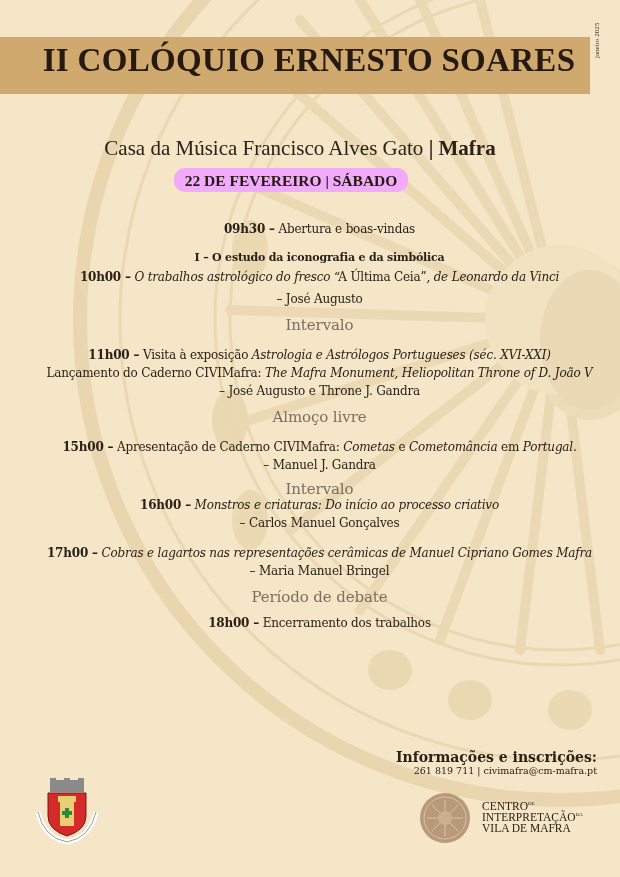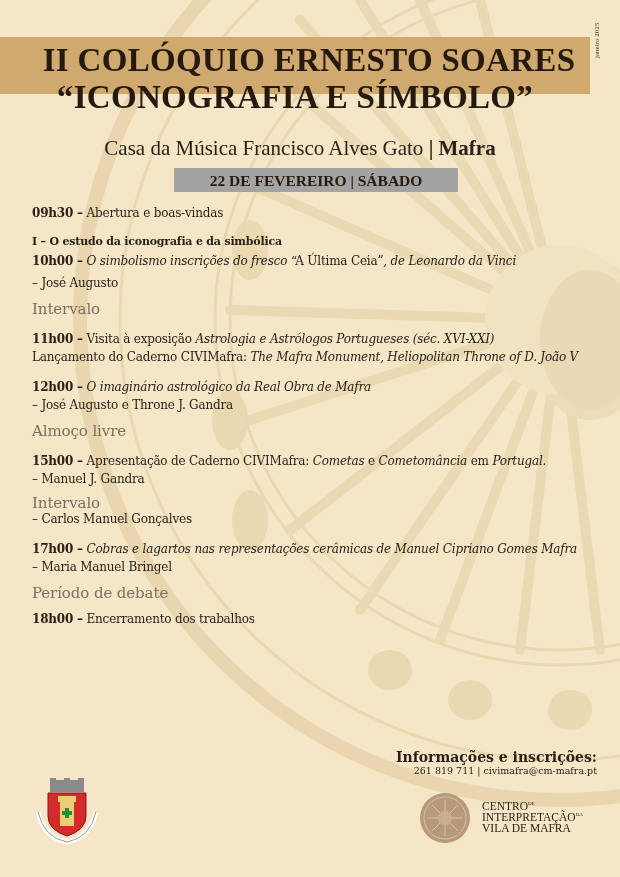--- a/index.html
+++ b/index.html
@@ -6,22 +6,22 @@
   body { width:620px; height:877px; position:relative; overflow:hidden; background:#f4e6c6; font-family:"DejaVu Serif", serif; color:#2a2118; }
   .bg { position:absolute; left:0; top:0; width:620px; height:877px; z-index:0; }
   .layer { position:absolute; z-index:1; }
   .title-band { left:0; top:37px; width:590px; height:57px; background:#cfa96e; }
   .title-line { position:absolute; left:0; width:590px; text-align:center; font-family:"Liberation Serif", serif; font-weight:bold; color:#261a10; letter-spacing:0.3px; }
   .t1 { top:4px; font-size:33px; line-height:38px; left:14px; }
   .t2 { top:41px; font-size:33px; line-height:38px; left:0; }
   .date-vert { left:593px; top:13px; width:20px; height:55px; writing-mode:vertical-rl; transform:rotate(180deg); font-family:"Liberation Serif", serif; font-size:7px; color:#3b2e20; text-align:center; }
   .venue { left:0; top:136px; width:600px; text-align:center; font-family:"Liberation Serif", serif; font-size:21px; color:#2a2118; }
   .venue b { font-weight:bold; }
-  .date-band { left:174px; top:168px; width:284px; height:24px; background:#a3a3a3; text-align:center; font-family:"Liberation Serif", serif; font-weight:bold; font-size:15.5px; line-height:25px; color:#261a10; }
-  .prog { left:32px; top:204px; width:575px; font-family:"DejaVu Serif", serif; }
+  .date-band { left:174px; top:168px; width:234px; height:24px; background:#f0abfc; text-align:center; font-family:"Liberation Serif", serif; font-weight:bold; font-size:15.5px; line-height:25px; color:#261a10;border-radius:11px; }
+  .prog { left:32px; top:220px; width:575px; font-family:"DejaVu Serif", serif;text-align:center; }
   .line { font-size:12px; line-height:18px; color:#2a2118; white-space:nowrap; letter-spacing:-0.2px; }
   .line b { font-weight:bold; }
   .line i { font-style:italic; }
   .sec { font-size:11px; font-weight:bold; line-height:20px; margin-top:10px; letter-spacing:-0.2px; }
   .brk { font-size:15px; font-weight:normal; color:#7a6f60; line-height:14px; letter-spacing:-0.1px; }
   .g8 { margin-top:8px; } .g10{ margin-top:10px; } .g12 { margin-top:12px; } .g14{ margin-top:14px; }
   .info { left:380px; top:751px; width:217px; text-align:right; font-family:"DejaVu Serif", serif; }
   .info .h { font-size:14px; font-weight:bold; line-height:13px; color:#2a2118; }
   .info .c { font-size:9.5px; line-height:14px; color:#2a2118; }
   .crest { left:36px; top:778px; width:62px; height:68px; }
@@ -66,71 +66,70 @@
     <ellipse cx="230" cy="420" rx="18" ry="30"></ellipse>
     <ellipse cx="250" cy="520" rx="18" ry="30"></ellipse>
     <ellipse cx="390" cy="670" rx="22" ry="20"></ellipse>
     <ellipse cx="470" cy="700" rx="22" ry="20"></ellipse>
     <ellipse cx="570" cy="710" rx="22" ry="20"></ellipse>
   </g>
 </svg>
 
 <div class="layer title-band">
   <div class="title-line t1">II COLÓQUIO ERNESTO SOARES</div>
-  <div class="title-line t2">“ICONOGRAFIA E SÍMBOLO”</div>
 </div>
 <div class="layer date-vert">janeiro 2025</div>
 
 <div class="layer venue">
   <span>Casa da Música Francisco Alves Gato</span>
   <b>|</b>
   <b>Mafra</b>
 </div>
 
 <div class="layer date-band">22 DE FEVEREIRO | SÁBADO</div>
 
 <div class="layer prog">
   <div class="line">
     <b>09h30 –</b>
     <span>Abertura e boas-vindas</span>
   </div>
 
   <div class="sec">I – O estudo da iconografia e da simbólica</div>
   <div class="line">
     <b>10h00 –</b>
-    <i>O simbolismo inscrições do fresco </i><span>“A Última Ceia”</span><i>, de Leonardo da Vinci</i>
+    <i>O trabalhos astrológico do fresco </i><span>“A Última Ceia”</span><i>, de Leonardo da Vinci</i>
   </div>
   <div class="line g8" style="margin-top:4px;">– José Augusto</div>
 
   <div class="brk g10">Intervalo</div>
 
   <div class="line g14">
     <b>11h00 –</b>
     <span>Visita à exposição </span><i>Astrologia e Astrólogos Portugueses (séc. XVI-XXI)</i>
   </div>
   <div class="line">
     <span>Lançamento do Caderno CIVIMafra: </span><i>The Mafra Monument, Heliopolitan Throne of D. João V</i>
   </div>
 
-  <div class="line g12">
-    <b>12h00 –</b>
-    <i>O imaginário astrológico da Real Obra de Mafra</i>
-  </div>
   <div class="line">– José Augusto e Throne J. Gandra</div>
 
   <div class="brk g10">Almoço livre</div>
 
   <div class="line g14">
     <b>15h00 –</b>
     <span>Apresentação de Caderno CIVIMafra: </span><i>Cometas</i><span> e </span><i>Cometomância</i><span> em </span><i>Portugal.</i>
   </div>
   <div class="line">– Manuel J. Gandra</div>
 
   <div class="brk g8">Intervalo</div>
 
+  <div class="line">
+    <b>16h00 –</b>
+    <i>Monstros e criaturas: Do início ao processo criativo</i>
+  </div>
   <div class="line">– Carlos Manuel Gonçalves</div>
 
   <div class="line g12">
     <b>17h00 –</b>
     <i>Cobras e lagartos nas representações cerâmicas de Manuel Cipriano Gomes Mafra</i>
   </div>
   <div class="line">– Maria Manuel Bringel</div>
 
   <div class="brk g10">Período de debate</div>
 

